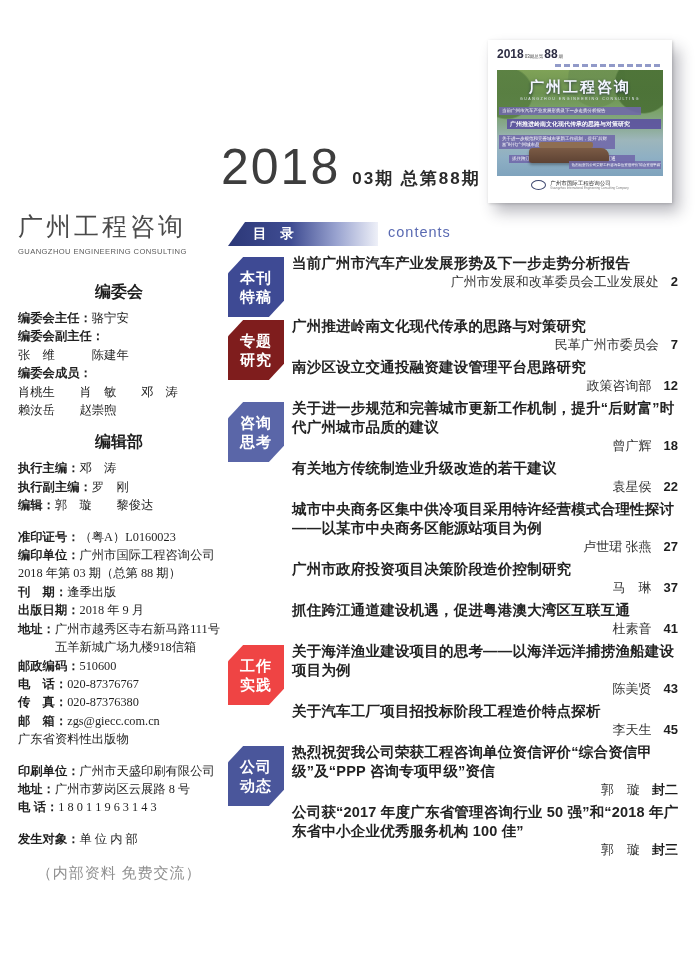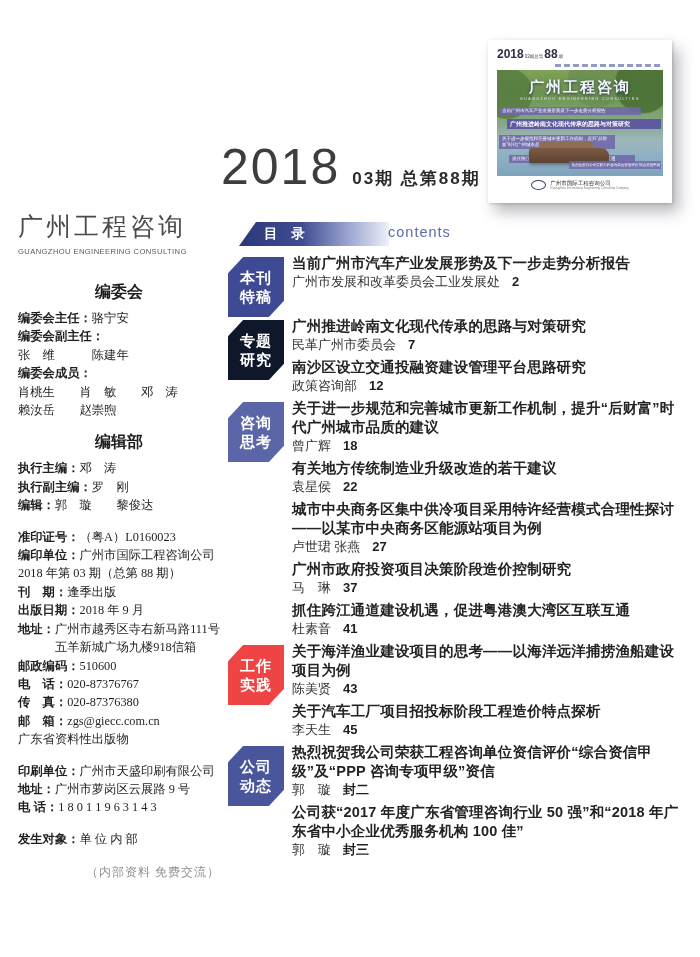--- a/index.html
+++ b/index.html
@@ -14,21 +14,21 @@
   
   .sidebar{position:absolute;left:18px;top:210px;width:202px;}
   .logo-title{font-family:"Liberation Serif",serif;font-size:25px;color:#4a4a4a;letter-spacing:3px;white-space:nowrap;}
   .logo-sub{font-size:7.6px;color:#5a5a5a;letter-spacing:.4px;margin-top:4px;}
   .side-heading{font-size:16px;font-weight:bold;text-align:center;color:#1d1d1d;margin:0 0 6px 0;}
   .gap-lg{height:26px;}
   .gap-md{height:13px;}
   .side-row{display:flex;font-size:12.3px;line-height:18.4px;color:#1f1f1f;}
   .side-row .lb{font-weight:bold;white-space:nowrap;}
   .side-row .vl{flex:1;font-family:"Liberation Serif","DejaVu Serif",serif;}
-  .side-note{font-size:12px;color:#909090;text-align:right;letter-spacing:1px;margin-top:16px;}
+  .side-note{font-size:15px;color:#909090;text-align:center;letter-spacing:1px;margin-top:16px;}
 
   
   .issue-line{position:absolute;left:221px;top:138px;display:flex;align-items:baseline;}
   .issue-year{font-size:50px;color:#3d3d3d;letter-spacing:2px;line-height:58px;}
   .issue-detail{font-size:17px;font-weight:bold;color:#2b2b2b;letter-spacing:2px;margin-left:12px;}
 
   
   .cover{position:absolute;left:488px;top:40px;width:184px;height:163px;background:#fff;
     box-shadow:7px 9px 14px rgba(40,40,60,.32),1px 1px 3px rgba(0,0,0,.18);
     padding:7px 9px 5px;box-sizing:border-box;}
@@ -56,38 +56,38 @@
   .cv-boat{position:absolute;bottom:13px;left:32px;width:80px;height:15px;
     background:linear-gradient(180deg,#7b5b45,#5d4233);border-radius:4px 8px 3px 3px;
     box-shadow:0 2px 3px rgba(0,0,0,.3);}
   .cv-boat:before{content:"";position:absolute;top:-6px;left:10px;right:16px;height:6px;background:#8e6e52;border-radius:2px;}
   .cv-bottom{margin-top:4px;display:flex;align-items:center;justify-content:center;gap:4px;}
   .cv-logo-oval{width:13px;height:8px;border:1px solid #3c466e;border-radius:50%;flex:0 0 auto;}
   .cv-company{font-size:5.5px;color:#222;line-height:6px;}
   .cv-company-en{font-size:3px;color:#808080;line-height:4px;}
 
   
-  .toc-banner{position:absolute;left:239px;top:222px;width:150px;height:24px;
+  .toc-banner{position:absolute;left:228px;top:222px;width:150px;height:24px;
     clip-path:polygon(17px 0,100% 0,100% 100%,0 100%);
     background:linear-gradient(90deg,#2c3878 0%,#3f4c92 42%,#98a2cf 72%,#eef0f8 100%);
     display:flex;align-items:center;}
   .toc-banner .toc-title{color:#fff;font-weight:bold;font-size:13.5px;letter-spacing:5px;padding-left:25px;white-space:nowrap;}
   .toc-sub{position:absolute;left:388px;top:224px;color:#5a6ab2;font-size:14.5px;letter-spacing:1px;}
 
   
   .toc{position:absolute;left:228px;top:254px;width:452px;}
   .sec{display:flex;}
   .badge-col{flex:0 0 64px;width:64px;padding-top:3px;}
   .badge{width:56px;height:60px;color:#fff;font-size:15px;font-weight:bold;letter-spacing:1px;
     clip-path:polygon(27% 0,100% 0,100% 73%,73% 100%,0 100%,0 27%);
     display:flex;flex-direction:column;align-items:center;justify-content:center;line-height:19px;}
   .articles{flex:1;min-width:0;}
   .article{margin-bottom:6px;}
   .a-title{font-size:14.5px;font-weight:bold;color:#232323;line-height:19px;letter-spacing:.2px;}
-  .a-byline{margin-top:1px;font-family:"Liberation Serif","DejaVu Serif",serif;
+  .a-byline{text-align:right;margin-top:1px;font-family:"Liberation Serif","DejaVu Serif",serif;
     font-size:13px;line-height:15px;color:#333;padding-right:2px;}
   .a-page{font-family:"Liberation Sans",sans-serif;font-weight:bold;color:#1e1e1e;margin-left:12px;}
 </style>
 </head>
 <body>
 
 <div>
 
   <div class="issue-line">
     <span class="issue-year">2018</span>
@@ -215,21 +215,21 @@
         <span class="vl">广东省资料性出版物</span>
       </div>
 
     <div class="gap-md"></div>
     <div class="side-row">
         <span class="lb">印刷单位：</span>
         <span class="vl">广州市天盛印刷有限公司</span>
       </div>
     <div class="side-row">
         <span class="lb">地址：</span>
-        <span class="vl">广州市萝岗区云展路 9 号</span>
+        <span class="vl">广州市萝岗区云展路 8 号</span>
       </div>
     <div class="side-row">
         <span class="lb">电 话：</span>
         <span class="vl">1 8 0 1 1 9 6 3 1 4 3</span>
       </div>
 
     <div class="gap-md"></div>
     <div class="side-row">
         <span class="lb">发生对象：</span>
         <span class="vl">单 位 内 部</span>
@@ -255,21 +255,21 @@
       <div class="articles">
         <article class="article">
           <div class="a-title">当前广州市汽车产业发展形势及下一步走势分析报告</div>
           <div class="a-byline"><span>广州市发展和改革委员会工业发展处</span><span class="a-page">2</span></div>
         </article>
       </div>
     </section>
 
     <section class="sec">
       <div class="badge-col">
-        <div class="badge" style="background-color: #0f172a;">
+        <div class="badge" style="background-color: #7f1d1d;">
           <span>专题</span>
           <span>研究</span>
         </div>
       </div>
       <div class="articles">
         <article class="article">
           <div class="a-title">广州推进岭南文化现代传承的思路与对策研究</div>
           <div class="a-byline"><span>民革广州市委员会</span><span class="a-page">7</span></div>
         </article>
         <article class="article">

